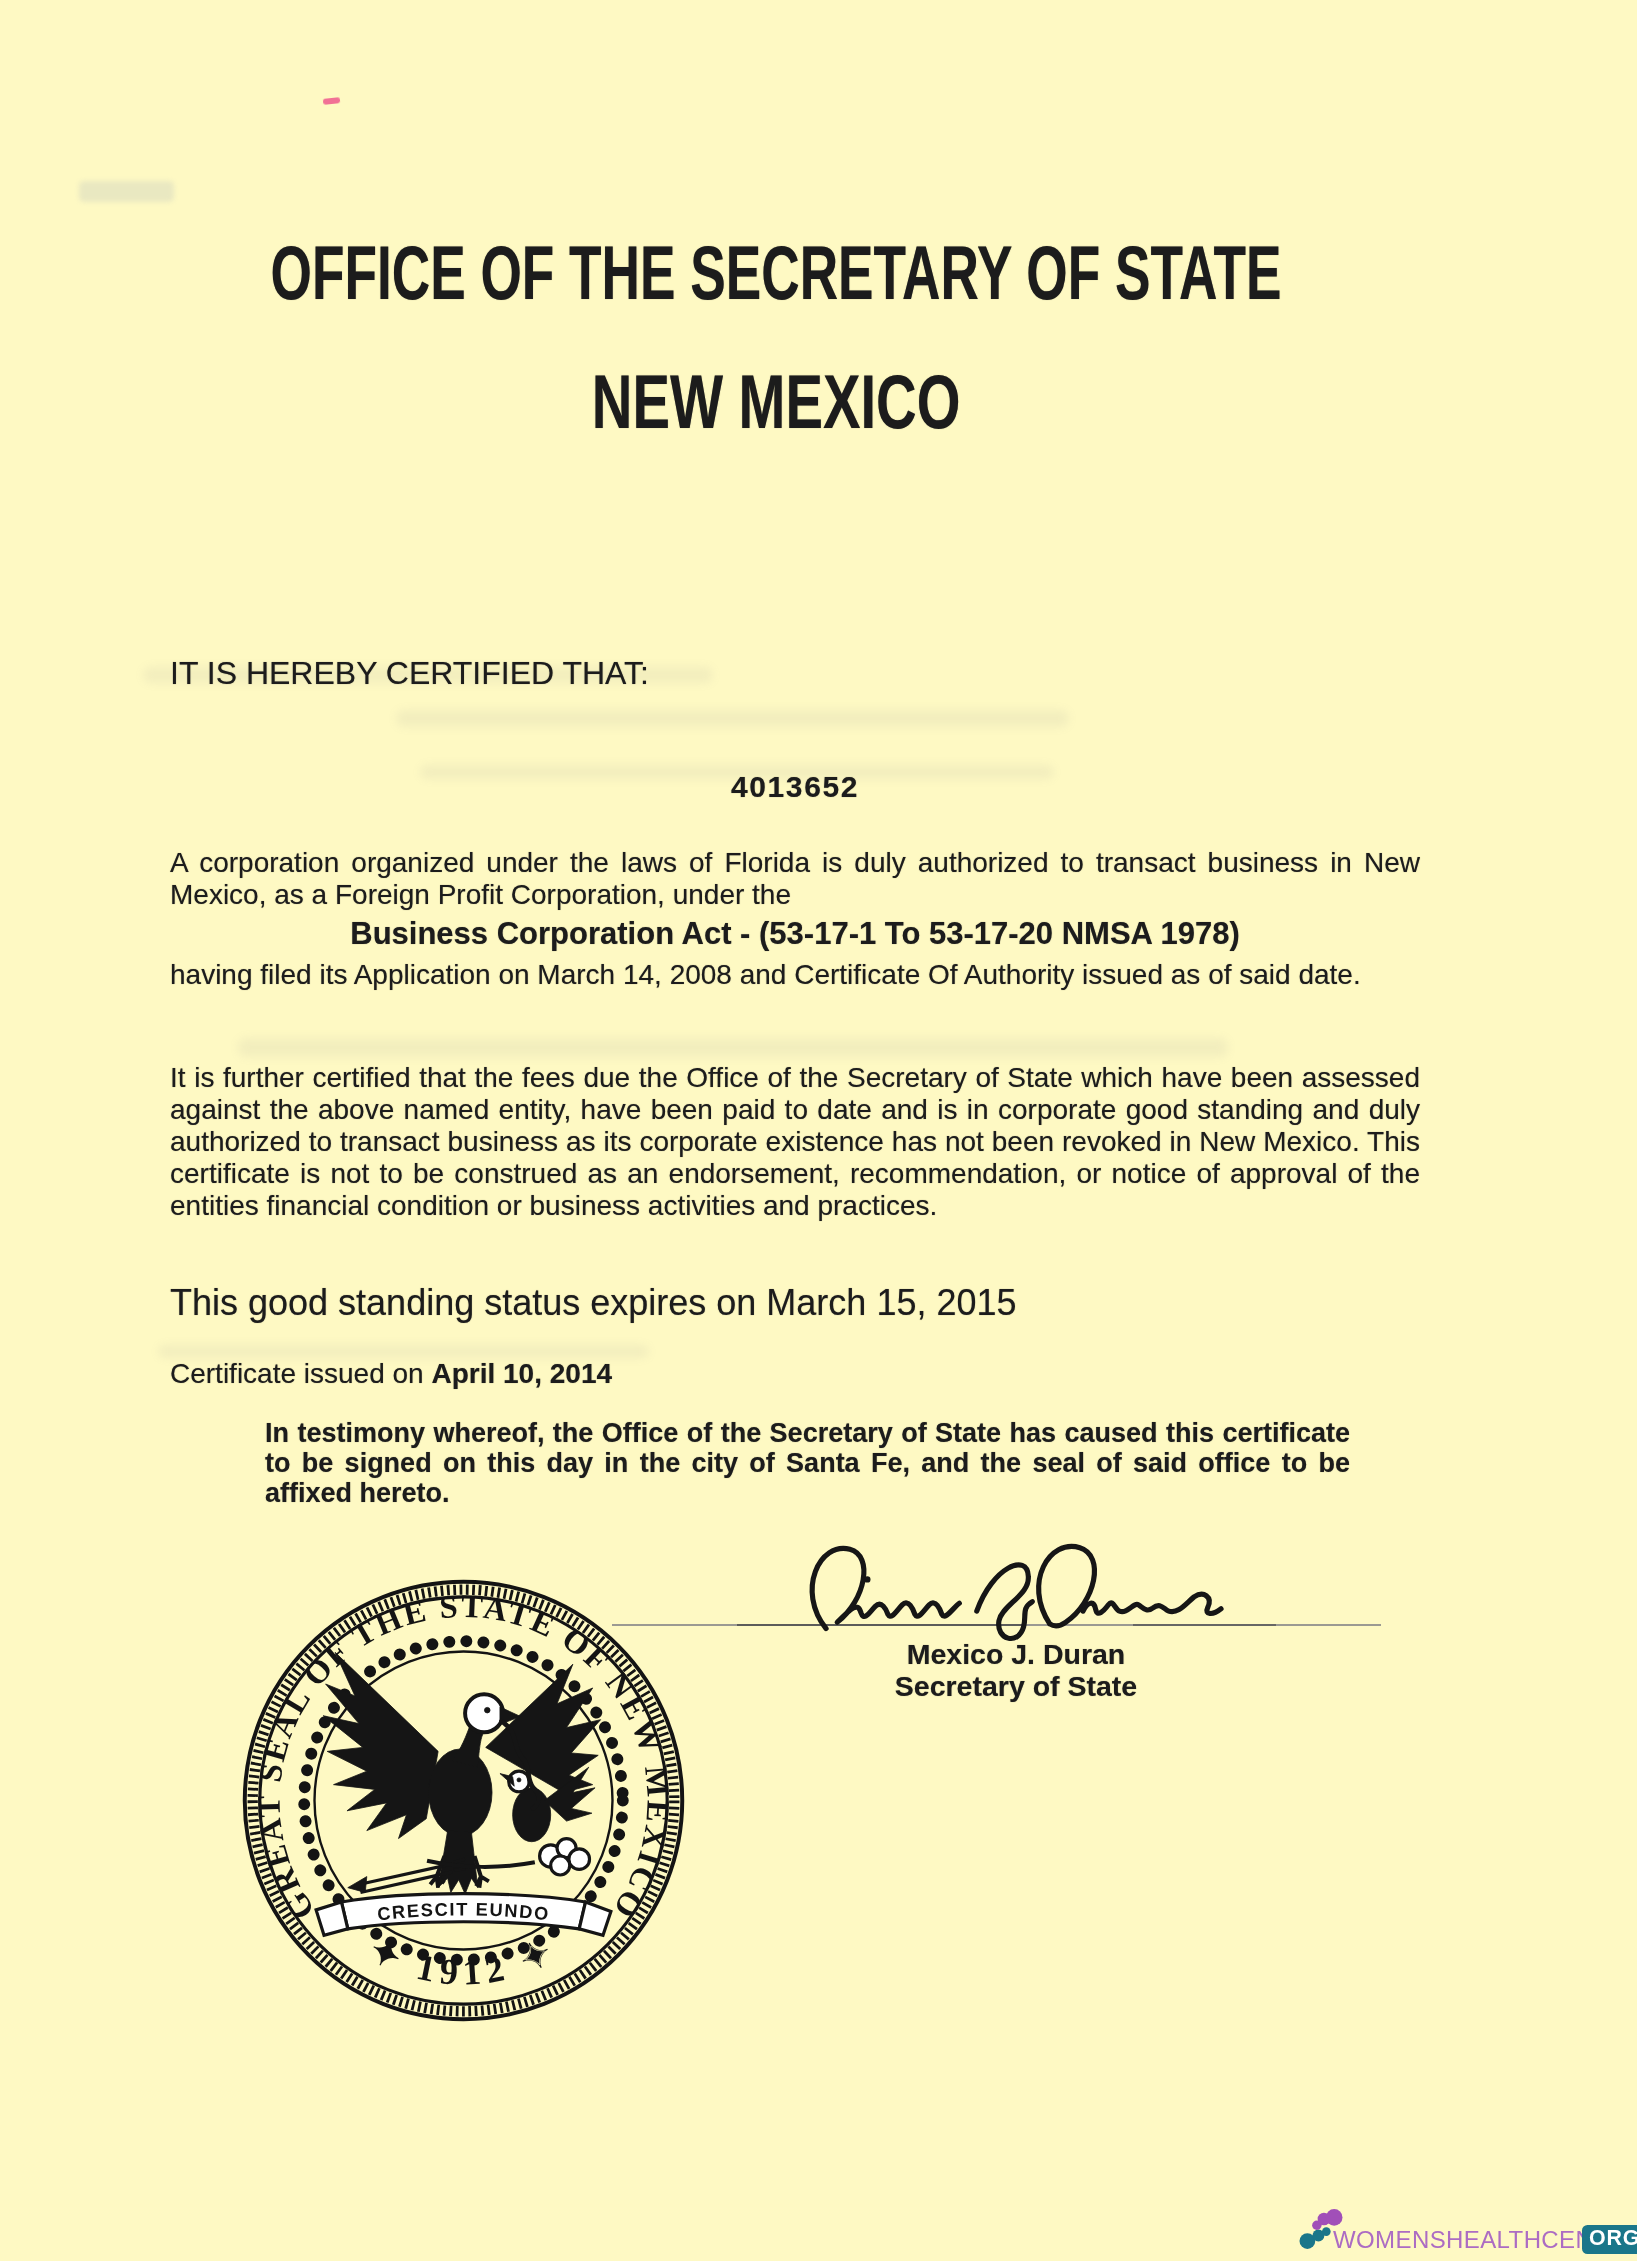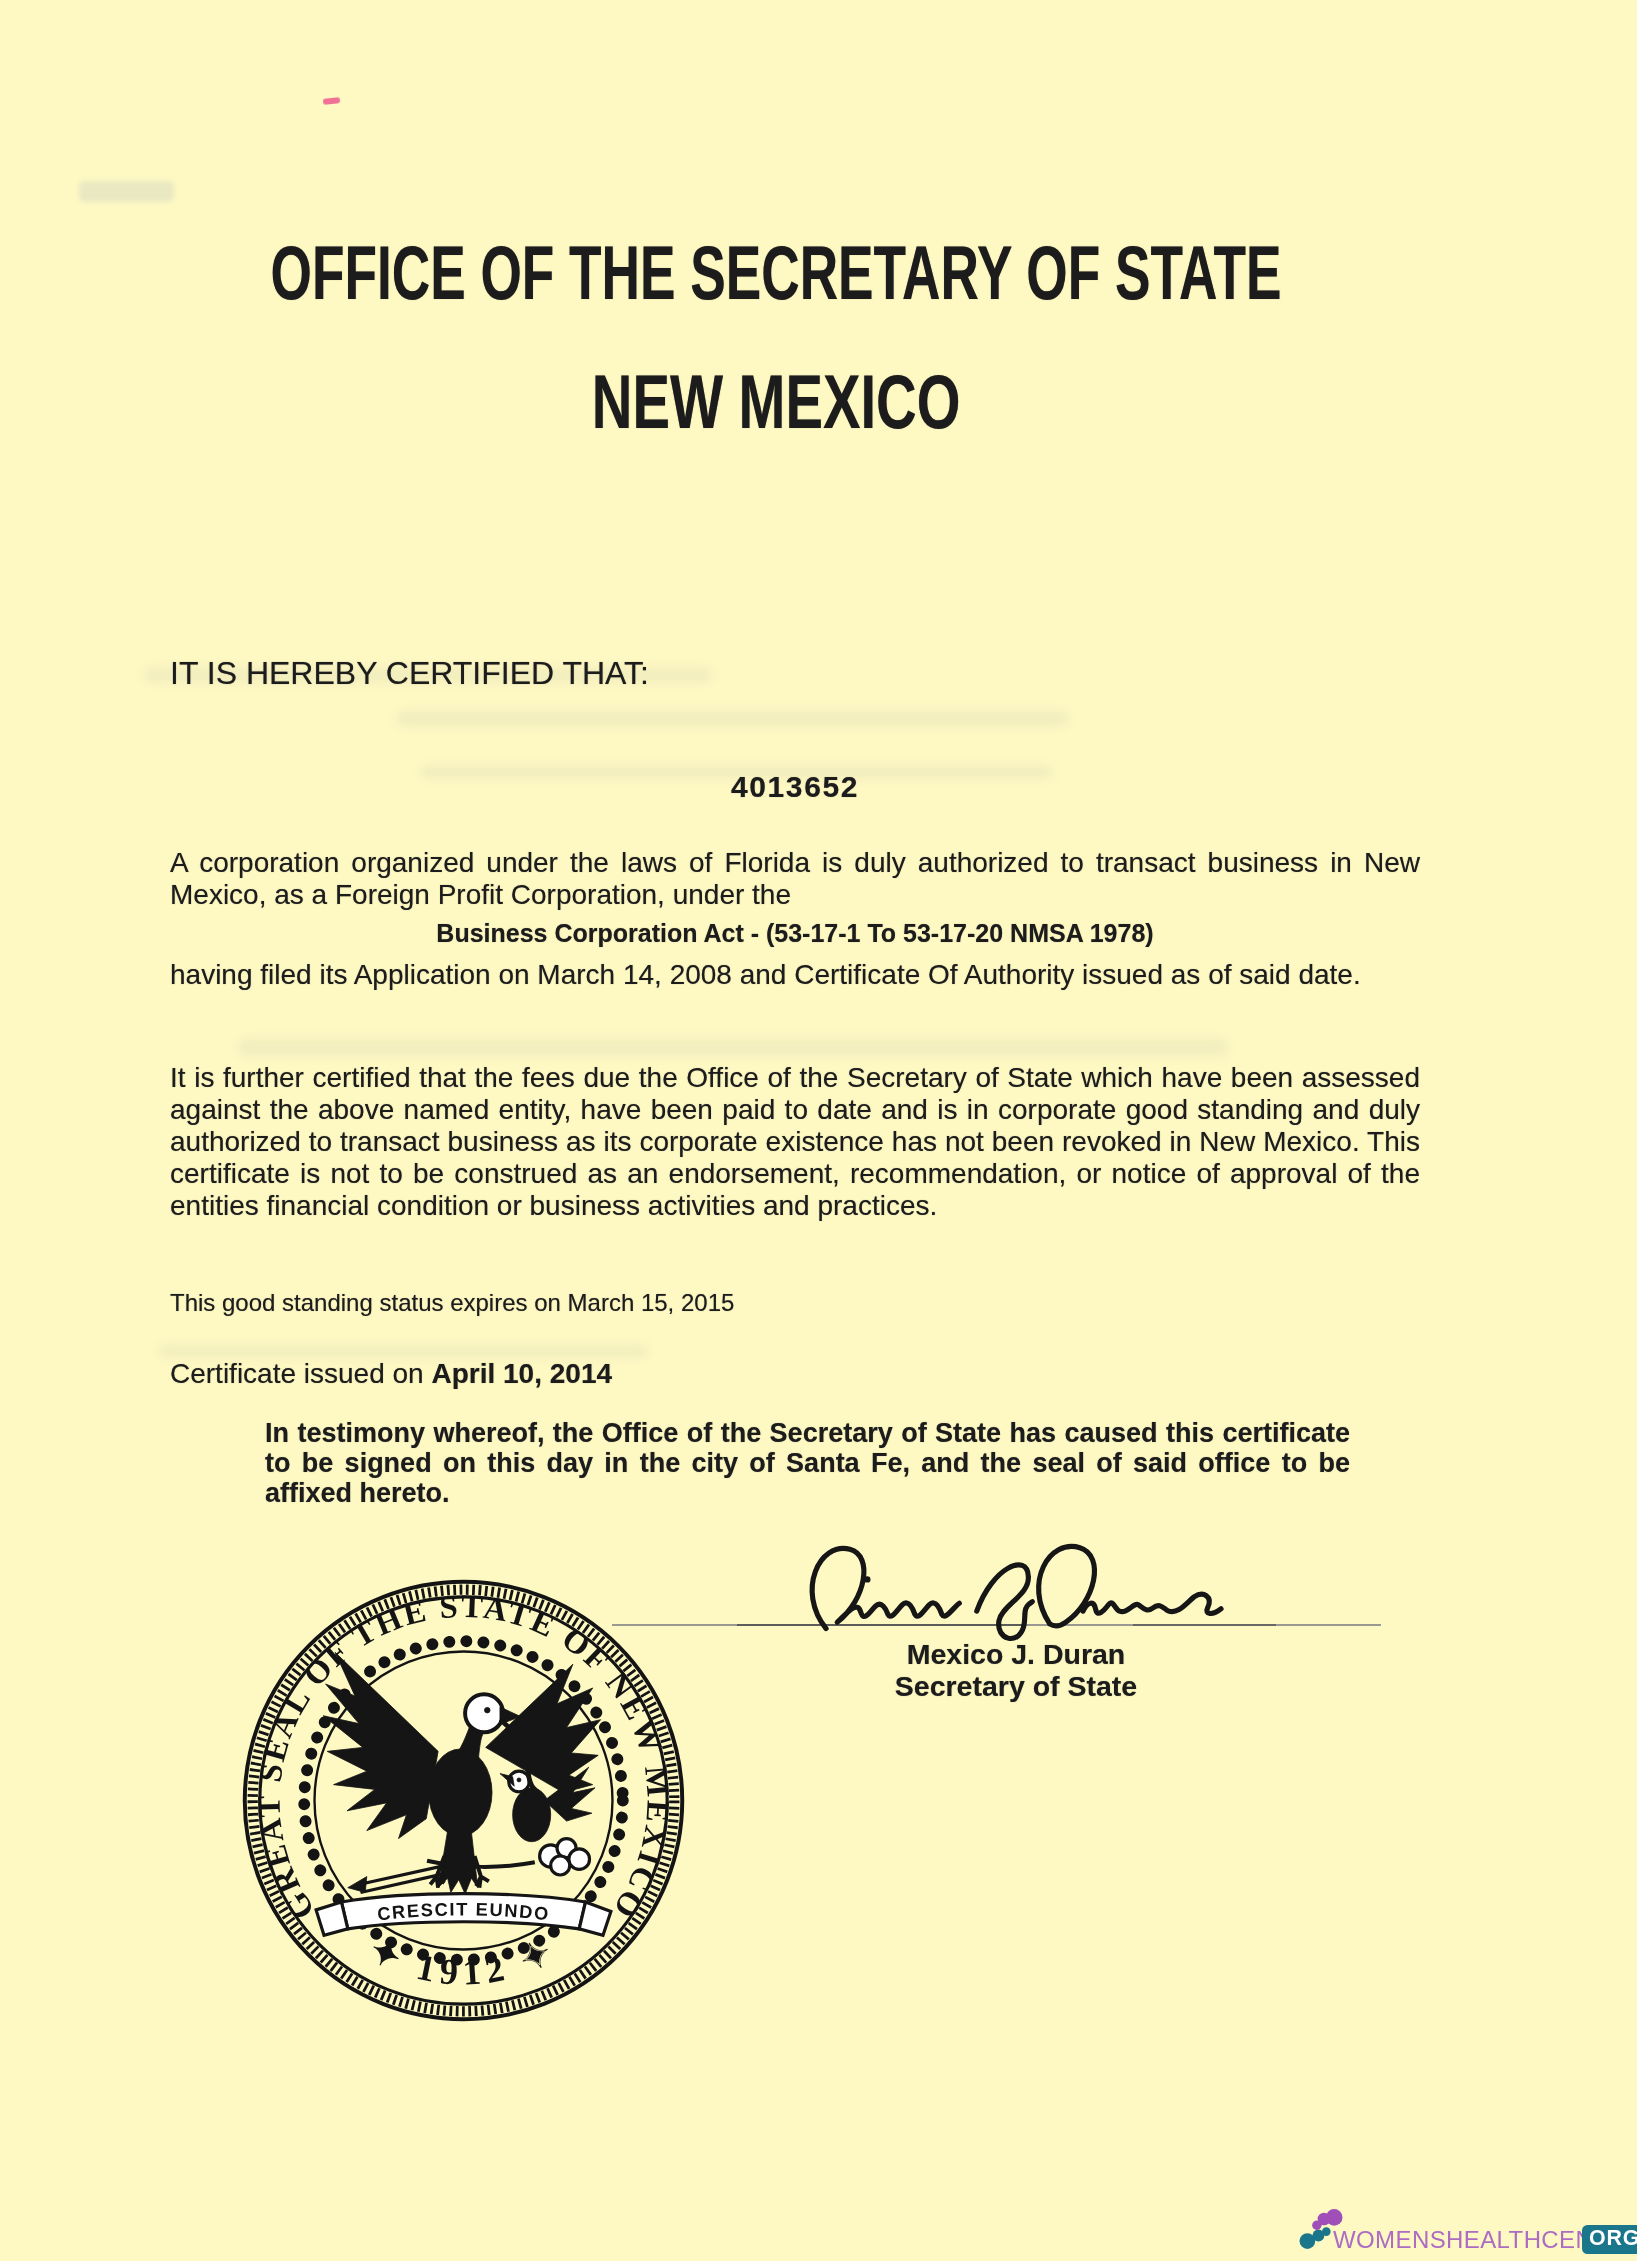--- a/index.html
+++ b/index.html
@@ -18,24 +18,24 @@
   .title-state .squeeze{display:inline-block; transform:scaleX(.74); transform-origin:center;}
   .subtitle{top:529px; font-size:46px; font-style:italic; font-weight:400; line-height:1; white-space:nowrap;}
   
   .intro{left:170px; top:655px; font-size:32px; line-height:36px;}
   .entity-row{left:0; top:719px; width:1638px; height:35px; font-size:28px; font-weight:700; letter-spacing:0.8px; line-height:32px;}
   .entity-left{position:absolute; left:429px; top:0;}
   .entity-right{position:absolute; left:1091px; top:0;}
   .entity-num{left:170px; top:769px; width:1250px; text-align:center; font-size:30px; font-weight:700; letter-spacing:1.6px; line-height:35px;}
   .para{left:170px; width:1250px; font-size:28px; line-height:32px; text-align:justify;}
   .p1{top:847px;}
-  .act{left:170px; top:917px; width:1250px; text-align:center; font-size:25px; font-weight:700; line-height:33px;}
+  .act{left:170px; top:917px; width:1250px; text-align:center; font-size:31px; font-weight:700; line-height:33px;}
   .p1b{top:959px;}
   .p2{top:1062px;}
-  .expires{left:170px; top:1287px; font-size:24px; line-height:32px;}
+  .expires{left:170px; top:1287px; font-size:36px; line-height:32px;}
   .issued{left:170px; top:1358px; font-size:28px; line-height:32px;}
   .issued b{font-weight:700;}
   .testimony{left:265px; top:1418px; width:1085px; font-size:27px; font-weight:700; line-height:30px; text-align:justify;}
   
   .sig-line{left:612px; top:1624px; width:769px; height:2.4px; background:#8a8a8a; opacity:.85;}
   .sig-line-dark{left:737px; top:1624px; width:285px; height:2.4px; background:#4c4c4c; opacity:.8;}
   .sig-line-dark2{left:1133px; top:1624px; width:143px; height:2.4px; background:#5a5a5a; opacity:.8;}
   .sig-svg{left:788px; top:1535px;}
   .sig-block{left:818px; top:1638px; width:396px; text-align:center; font-size:28.5px; font-weight:700; line-height:32px;}
   

